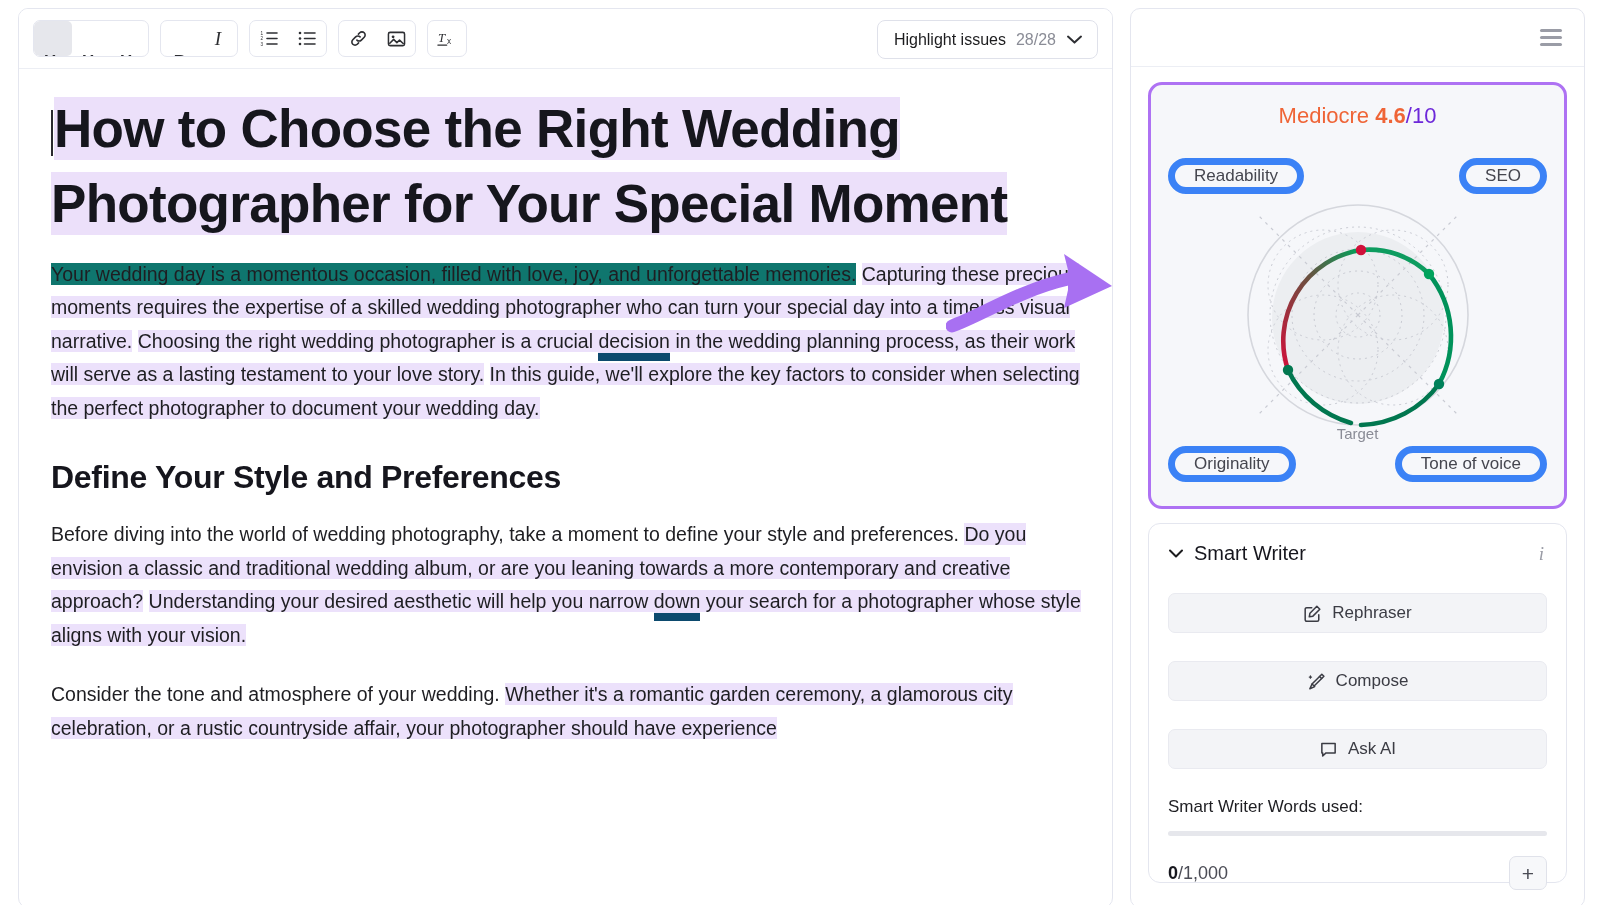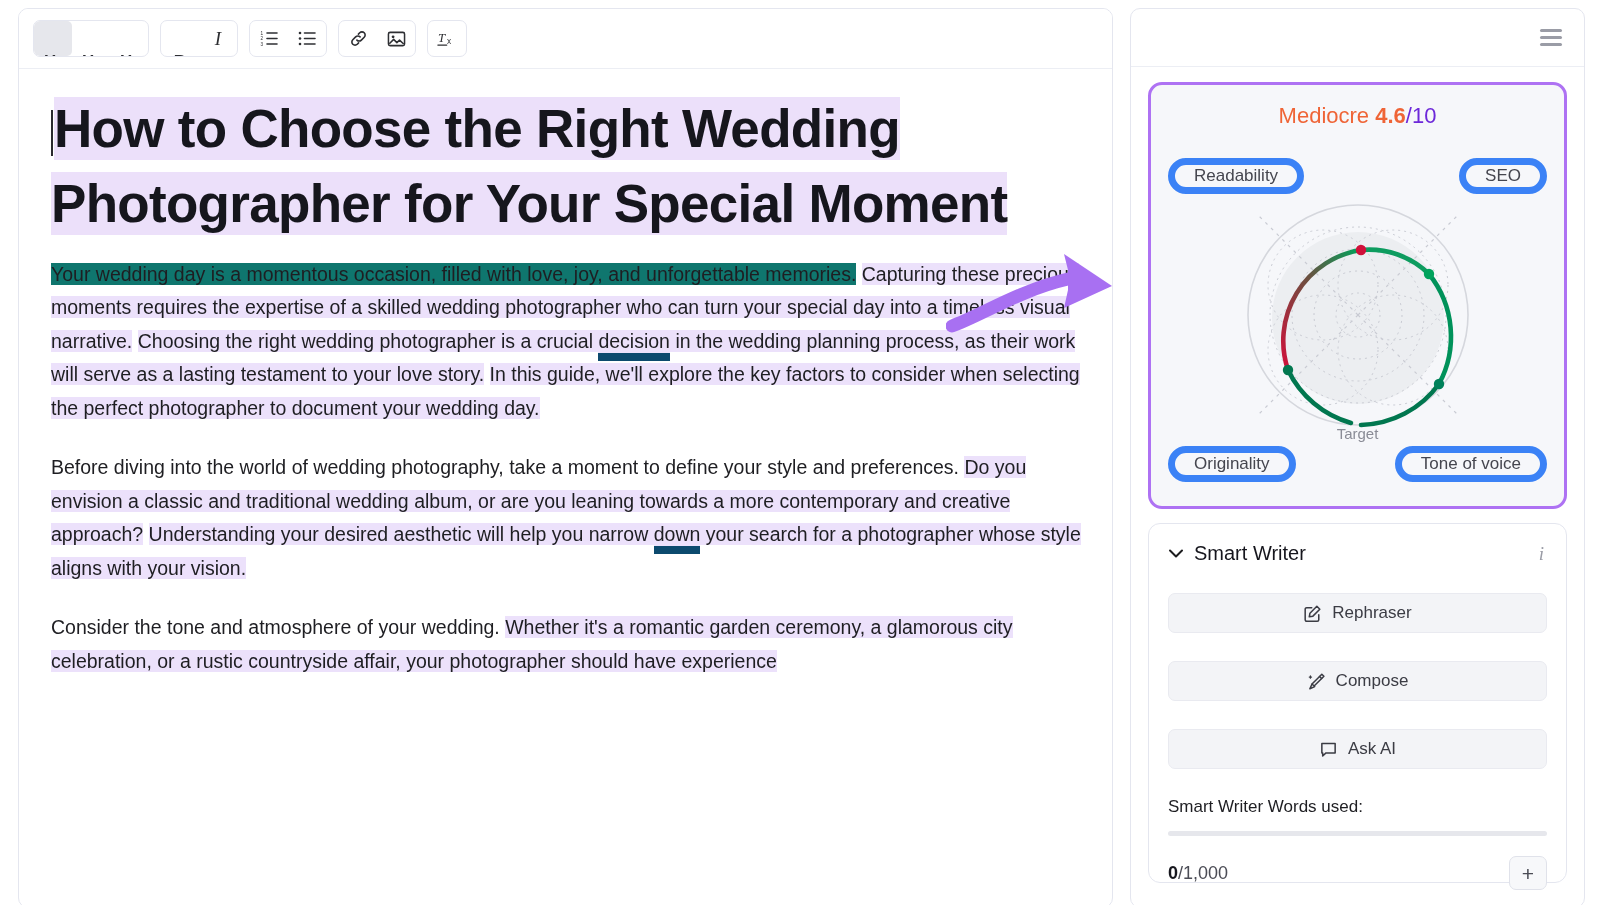--- a/index.html
+++ b/index.html
@@ -271,27 +271,37 @@
           <span>
             <svg width="22" height="19" viewBox="0 0 23 19" fill="none">
               <text x="2" y="13.4" font-size="13.5" font-style="italic" fill="#2e2f33" font-family="Liberation Serif">T</text>
               <text x="11.5" y="15.6" font-size="8.6" fill="#2e2f33" font-family="Liberation Sans">x</text>
               <path d="M2 16.4h9.2" stroke="#2e2f33" stroke-width="1.4" stroke-linecap="round"></path>
             </svg>
           </span>
         </div>
       </div>
 
+      <div class="highlight-pill">
+        <span class="hl-label">Highlight issues</span>
+        <span class="hl-count">28/28</span>
+        <span class="chev">
+          <svg width="17" height="11" viewBox="0 0 17 11" fill="none" stroke="#2e2f33" stroke-width="2" stroke-linecap="round" stroke-linejoin="round">
+            <path d="M2 2.6l6.5 6 6.5-6"></path>
+          </svg>
+        </span>
+      </div>
     </div>
 
     <div class="doc">
       <h1><span class="caret"></span><span class="hl">How to Choose the Right </span><span class="hl">Wedding Photographer for Your </span><span class="hl">Special Moment</span></h1>
 
       <p><span class="hl-cream">Your wedding day is a momentous occasion, filled with love, joy, and unforgettable memories.</span> <span class="hl-purple">Capturing these precious moments requires the expertise of a skilled wedding photographer who can turn your special day into a timeless visual narrative.</span> <span class="hl-purple">Choosing the right wedding photographer is a crucial </span><span class="hl-purple uline-amber">decision</span><span class="hl-purple"> in the wedding planning process, as their work will serve as a lasting testament to your love story.</span> <span class="hl-purple">In this guide, we'll explore the key factors to consider when selecting the perfect photographer to document your wedding day.</span></p>
 
+      <h2>Define Your Style and Preferences</h2>
 
       <p><span>Before diving into the world of wedding photography, take a moment to define your style and preferences.</span> <span class="hl-purple">Do you envision a classic and traditional wedding album, or are you leaning towards a more contemporary and creative approach?</span> <span class="hl-purple">Understanding your desired aesthetic will help you narrow </span><span class="hl-purple uline-amber">down</span><span class="hl-purple"> your search for a photographer whose style aligns with your vision.</span></p>
 
       <p><span>Consider the tone and atmosphere of your wedding.</span> <span class="hl-purple">Whether it's a romantic garden ceremony, a glamorous city celebration, or a rustic countryside affair, your photographer should have experience</span></p>
     </div>
   </div>
 
   <div class="arrow-annot">
     <svg width="180" height="92" viewBox="0 0 180 92" fill="none">
       <path d="M6 80 C 34 70, 74 44, 122 33" stroke="#a870f2" stroke-width="13" stroke-linecap="round" fill="none"></path>

